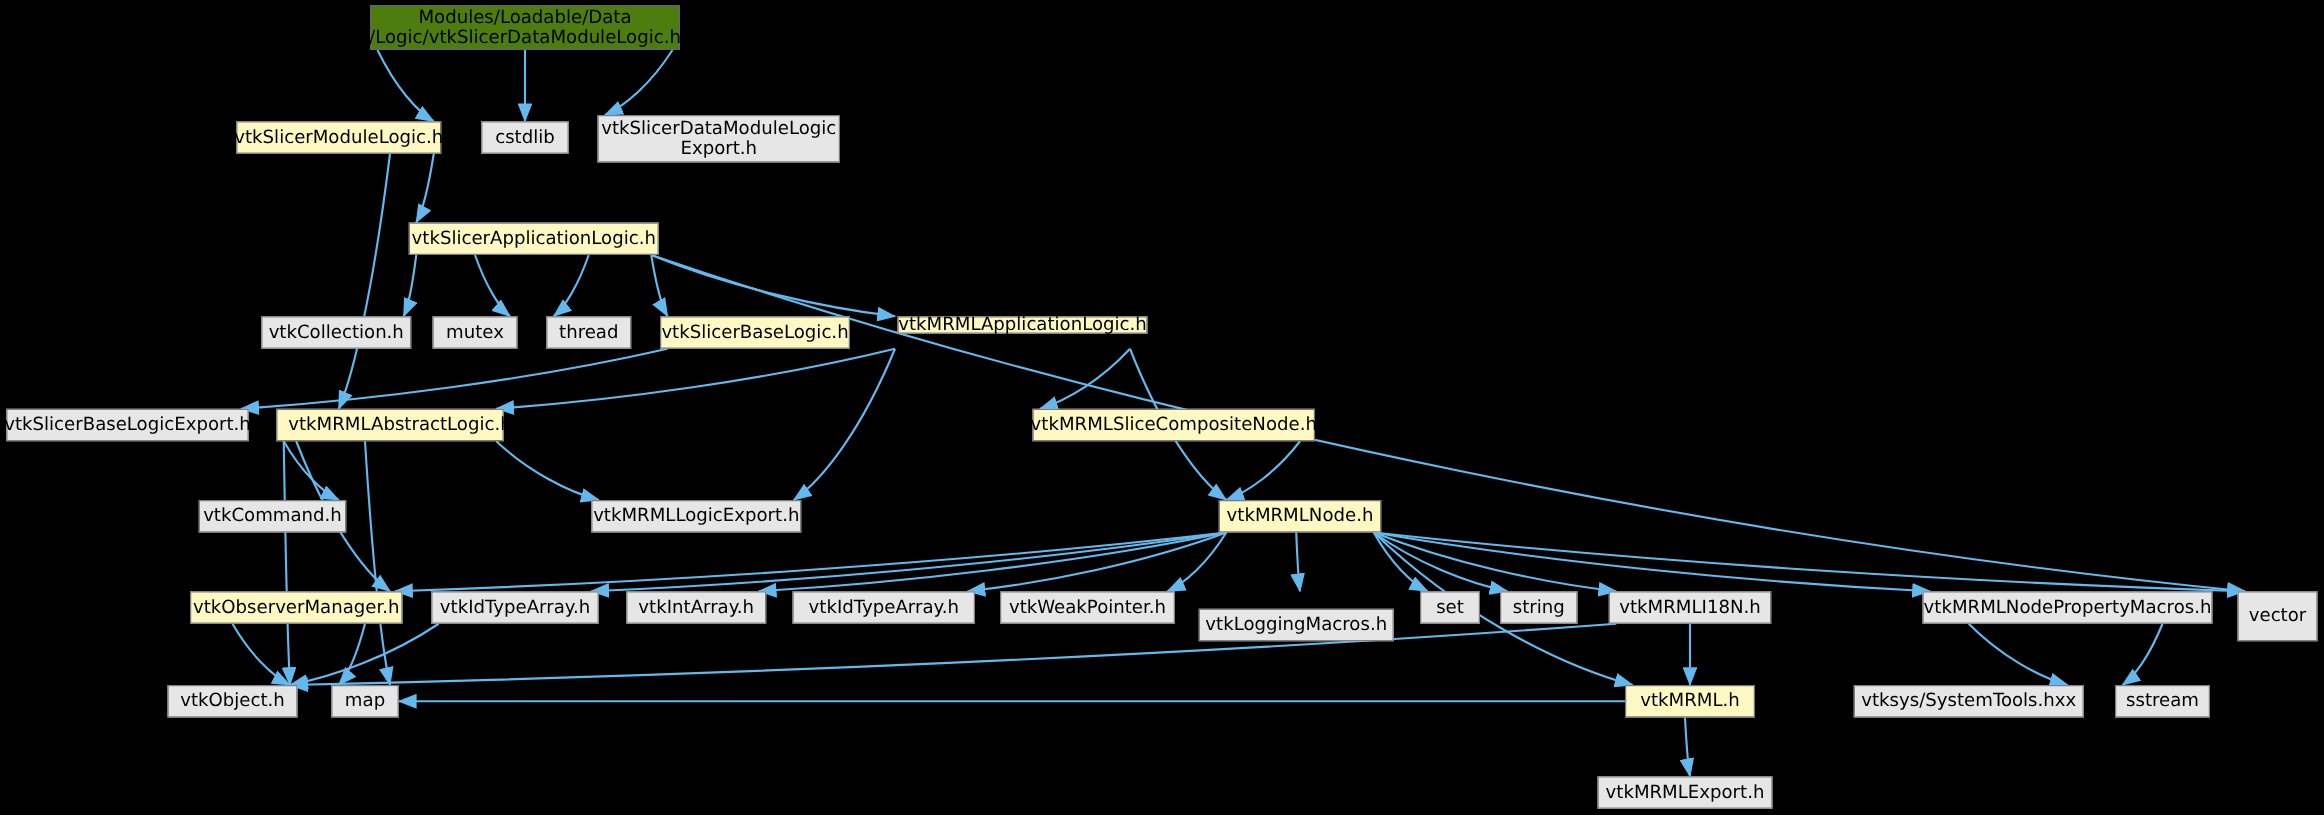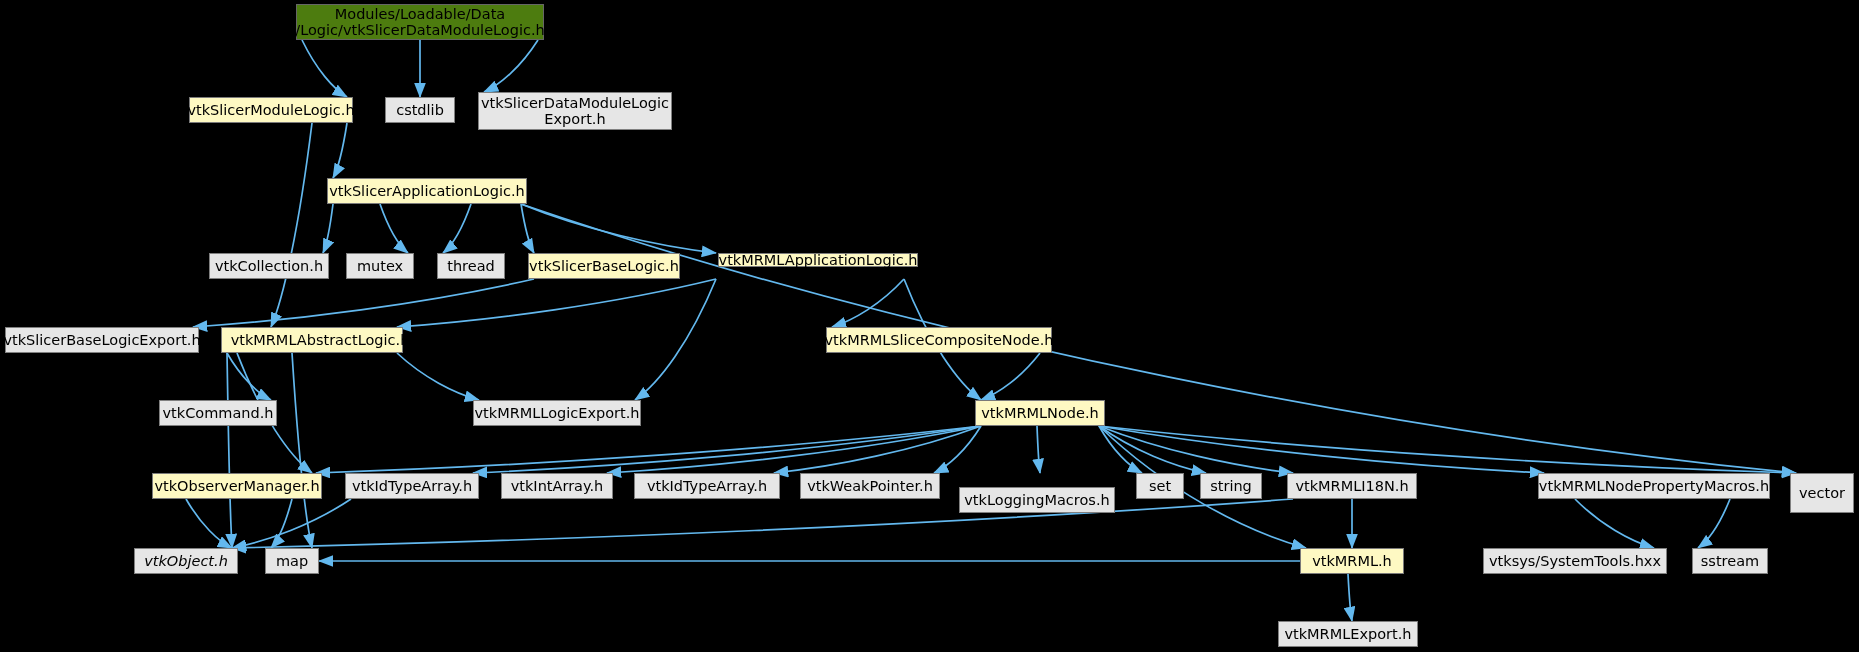--- a/index.html
+++ b/index.html
@@ -126,20 +126,20 @@
       <div class="node" style="left: 345px; top: 473px; width: 134px; height: 26px;">vtkIdTypeArray.h</div>
       <div class="node" style="left: 501px; top: 473px; width: 112px; height: 26px;">vtkIntArray.h</div>
       <div class="node" style="left: 634px; top: 473px; width: 146px; height: 26px;">vtkIdTypeArray.h</div>
       <div class="node" style="left: 800px; top: 473px; width: 140px; height: 26px;">vtkWeakPointer.h</div>
       <div class="node" style="left: 959px; top: 487px; width: 156px; height: 26px;">vtkLoggingMacros.h</div>
       <div class="node" style="left: 1136px; top: 473px; width: 48px; height: 26px;">set</div>
       <div class="node" style="left: 1200px; top: 473px; width: 62px; height: 26px;">string</div>
       <div class="node" style="left: 1287px; top: 473px; width: 130px; height: 26px;">vtkMRMLI18N.h</div>
       <div class="node" style="left: 1538px; top: 473px; width: 232px; height: 26px;">vtkMRMLNodePropertyMacros.h</div>
       <div class="node" style="left: 1790px; top: 473px; width: 64px; height: 40px;">vector</div>
-      <div class="node" style="left: 134px; top: 548px; width: 104px; height: 26px; font-style: italic;">vtkObject.h</div>
+      <div class="node" style="left: 134px; top: 548px; width: 104px; height: 26px;">vtkObject.h</div>
       <div class="node" style="left: 265px; top: 548px; width: 54px; height: 26px;">map</div>
       <div class="node white" style="left: 1300px; top: 548px; width: 104px; height: 26px;">vtkMRML.h</div>
       <div class="node" style="left: 1483px; top: 548px; width: 184px; height: 26px;">vtksys/SystemTools.hxx</div>
       <div class="node" style="left: 1692px; top: 548px; width: 76px; height: 26px;">sstream</div>
       <div class="node" style="left: 1278px; top: 621px; width: 140px; height: 26px;">vtkMRMLExport.h</div>
     </div>
 </div>
 
 </body></html>

